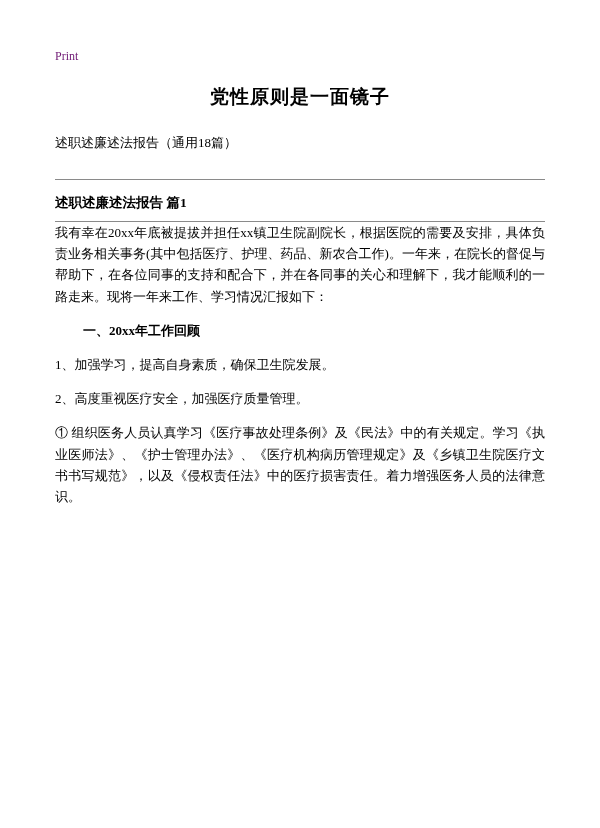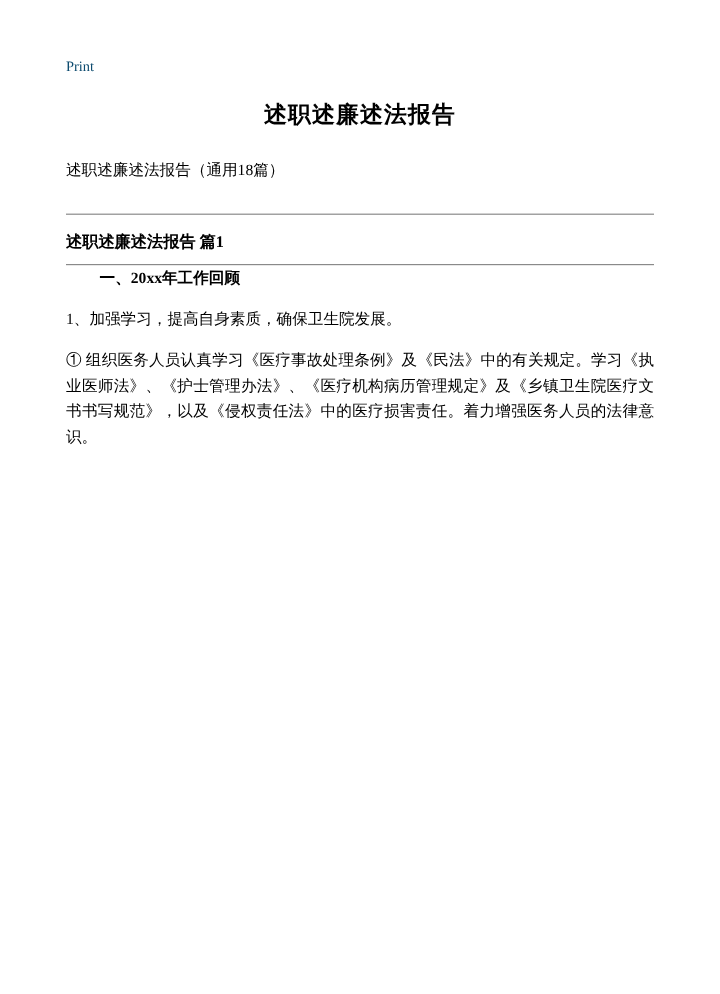--- a/index.html
+++ b/index.html
@@ -13,21 +13,21 @@
     overflow: hidden;
   }
   .page {
     width: 600px;
     height: 828px;
     padding: 46px 55px 30px 55px;
     background: #ffffff;
   }
   .print-label {
     font-size: 12px;
-    color: #0c4a6e;
+    color: #701a75;
     margin-bottom: 20px;
     display: inline-block;
     cursor: pointer;
   }
   .doc-title {
     text-align: center;
     font-size: 19px;
     font-weight: bold;
     letter-spacing: 1px;
     margin-bottom: 24px;
@@ -55,31 +55,33 @@
     margin-left: 28px;
   }
 </style>
 </head>
 <body>
 
 <div class="page">
 
   <span class="print-label">Print</span>
 
-  <div class="doc-title">述职述廉述法报告</div>
+  <div class="doc-title">党性原则是一面镜子</div>
 
   <div class="subtitle-row">述职述廉述法报告（通用18篇）</div>
 
   <div class="section-title-row">述职述廉述法报告 篇1</div>
 
+  <p class="para">我有幸在20xx年底被提拔并担任xx镇卫生院副院长，根据医院的需要及安排，具体负责业务相关事务(其中包括医疗、护理、药品、新农合工作)。一年来，在院长的督促与帮助下，在各位同事的支持和配合下，并在各同事的关心和理解下，我才能顺利的一路走来。现将一年来工作、学习情况汇报如下：</p>
 
   <p class="para bold">一、20xx年工作回顾</p>
 
   <p class="para">1、加强学习，提高自身素质，确保卫生院发展。</p>
 
 
 
 
+  <p class="para">2、高度重视医疗安全，加强医疗质量管理。</p>
 
 
   <p class="para">① 组织医务人员认真学习《医疗事故处理条例》及《民法》中的有关规定。学习《执业医师法》、《护士管理办法》、《医疗机构病历管理规定》及《乡镇卫生院医疗文书书写规范》，以及《侵权责任法》中的医疗损害责任。着力增强医务人员的法律意识。</p>
 
 </div>
 
 </body></html>

